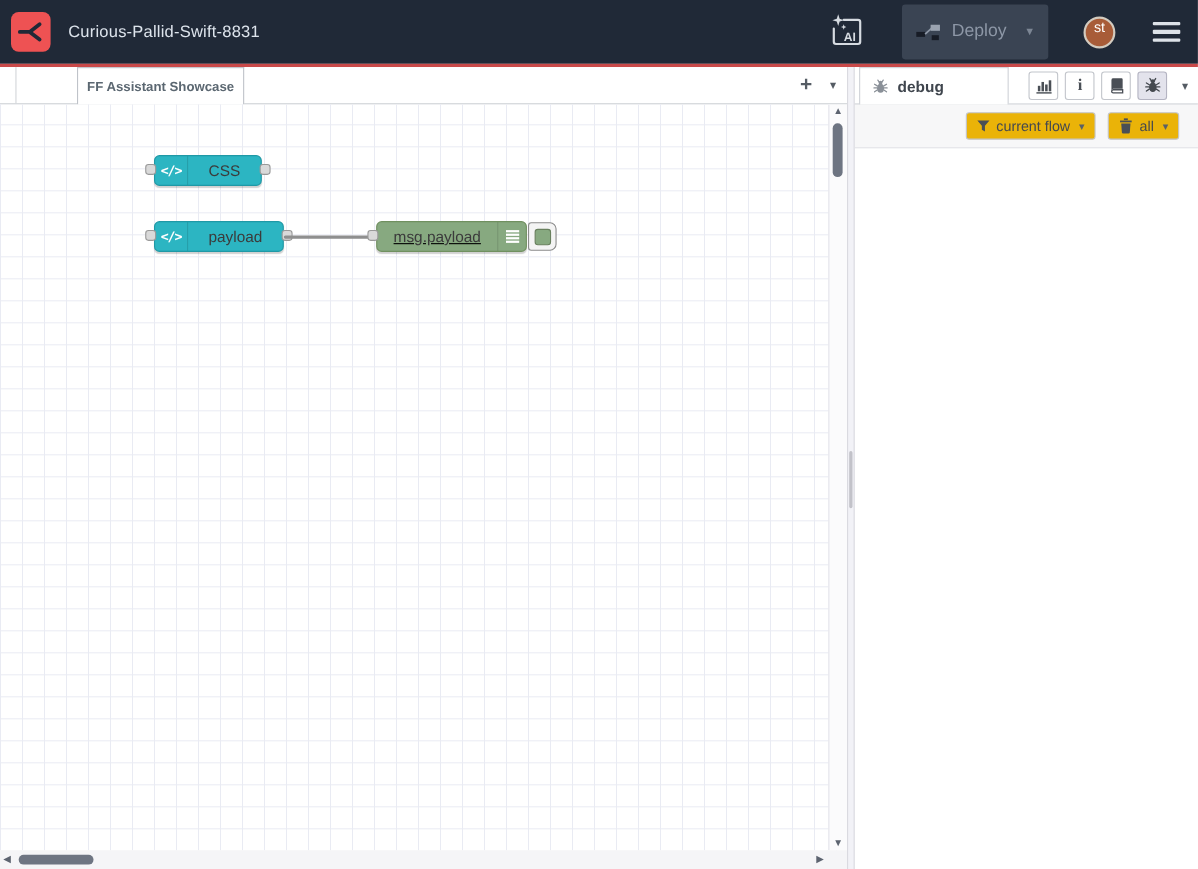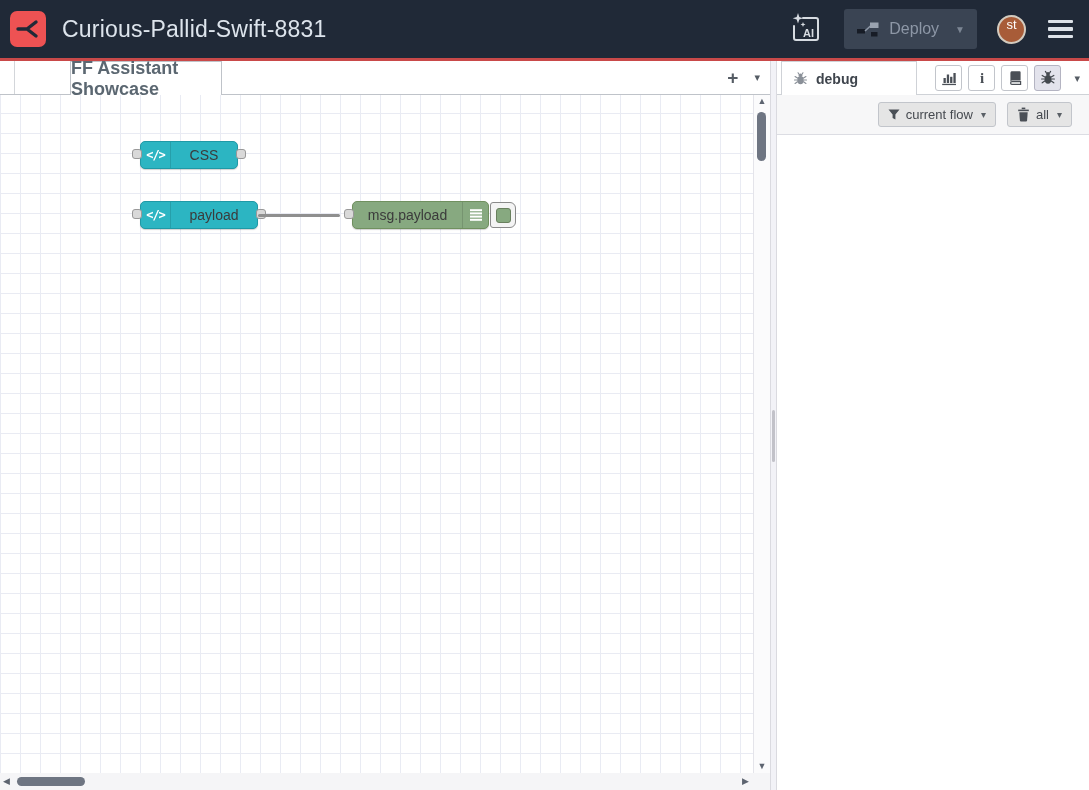--- a/index.html
+++ b/index.html
@@ -1,57 +1,57 @@
 <!DOCTYPE html>
 <html><head>
 <meta charset="utf-8">
 <style>
   * { margin:0; padding:0; box-sizing:border-box; }
   html,body { width:1089px; height:790px; overflow:hidden; font-family:"Liberation Sans", sans-serif; background:#fff; }
 
   
   .header { height:58px; background:#202937; display:flex; align-items:center; padding:0 14px 0 10px; }
   .logo { width:36px; height:36px; border-radius:7px; background:#ee5253; display:flex; align-items:center; justify-content:center; flex:0 0 auto; }
-  .app-title { margin-left:16px; font-size:23px; color:#dde4ec; letter-spacing:.2px; }
-  .header-right { margin-left:auto; display:flex; align-items:center; gap:20px; }
+  .app-title { margin-left:16px; font-size:15px; color:#dde4ec; letter-spacing:.2px; }
+  .header-right { margin-left:auto; display:flex; align-items:center; gap:32px; }
   .ai-btn { width:36px; height:40px; display:flex; align-items:center; justify-content:center; cursor:pointer; }
-  .deploy-btn { height:40px; background:#3a4453; border-radius:3px; display:flex; align-items:center; padding:0 12px; gap:10px; cursor:default; }
+  .deploy-btn { height:50px; background:#3a4453; border-radius:3px; display:flex; align-items:center; padding:0 12px; gap:10px; cursor:default; }
   .deploy-label { color:#8d97a6; font-size:16px; }
   .deploy-caret { color:#7c8694; font-size:10px; margin-left:6px; }
   .avatar { width:29px; height:29px; border-radius:50%; background:#a85c38; border:2px solid #d3cbbf; color:#ffffff; font-size:13px; display:flex; align-items:flex-start; justify-content:center; }
   .hamburger { display:flex; flex-direction:column; gap:4px; cursor:pointer; padding:4px 2px; }
   .hamburger span { width:25px; height:3.5px; background:#dde2e8; border-radius:1px; }
   .red-line { height:3px; background:#c94949; }
 
   
   .main { display:flex; height:729px; }
   .workspace { width:770px; display:flex; flex-direction:column; position:relative; }
 
   
   .tabbar { height:34px; background:#fff; border-bottom:1px solid #bfc3c9; position:relative; flex:0 0 auto; }
   .tabbar-divider { position:absolute; left:14px; top:0; bottom:0; width:1px; background:#d3d6da; }
-  .flow-tab { position:absolute; left:70px; top:0; width:152px; height:34px; background:#fff; border:1px solid #bfc3c9; border-bottom:none; display:flex; align-items:center; justify-content:center; font-size:18px; font-weight:bold; color:#5b6771; cursor:pointer; }
+  .flow-tab { position:absolute; left:70px; top:0; width:152px; height:34px; background:#fff; border:1px solid #bfc3c9; border-bottom:none; display:flex; align-items:center; justify-content:center; font-size:12px; font-weight:bold; color:#5b6771; cursor:pointer; }
   .tabbar-actions { position:absolute; right:10px; top:0; height:33px; display:flex; align-items:center; gap:16px; }
   .add-tab-btn { font-size:19px; font-weight:bold; color:#555c64; line-height:1; cursor:pointer; }
   .tab-list-caret { font-size:11px; color:#555c64; cursor:pointer; }
 
   
   .canvas { flex:1; position:relative; overflow:hidden; background:#fff;
     background-image: linear-gradient(to right,#e9ebf3 1px,transparent 1px), linear-gradient(to bottom,#e9ebf3 1px,transparent 1px);
     background-size:20px 20px; background-position:0 18px; }
   .node { position:absolute; height:28px; border:1px solid; border-radius:5px; display:flex; align-items:center; box-shadow:0 1px 1px rgba(0,0,0,.18); cursor:pointer; }
   .node-teal { background:#2cb5c2; border-color:#1f99a6; }
   .node-green { background:#87a980; border-color:#70905f; }
   .node-iconbox { width:30px; align-self:stretch; display:flex; align-items:center; justify-content:center; border-right:1px solid rgba(0,0,0,.12); }
   .code-glyph { color:#fff; font-family:"DejaVu Sans Mono", monospace; font-size:12px; font-weight:bold; letter-spacing:-1px; }
   .node-label { flex:1; text-align:center; font-size:14px; color:#3b3b3b; padding:0 6px; white-space:nowrap; }
   .node-label.italic { }
   .node-css { left:140px; top:46px; width:98px; }
   .node-template { left:140px; top:106px; width:118px; }
-  .node-debug { left:352px; top:106px; width:137px; }
+  .node-debug { left:342px; top:106px; width:137px;text-decoration:underline; }
   .debug-iconbox { width:26px; align-self:stretch; display:flex; align-items:center; justify-content:center; border-left:1px solid rgba(0,0,0,.12); }
   .port { position:absolute; width:10px; height:10px; background:#d9d9d9; border:1px solid #999; border-radius:3px; top:50%; margin-top:-6px; cursor:crosshair; }
   .port-left { left:-9px; } .port-right { right:-9px; }
   .debug-toggle { position:absolute; right:-28px; top:0px; width:26px; height:26px; background:#f4f4f4; border:1px solid #8a8a8a; border-radius:3px 6px 6px 3px; display:flex; align-items:center; justify-content:center; cursor:pointer; }
   .debug-toggle-inner { width:15px; height:15px; background:#87a980; border:1px solid #69805e; border-radius:3px; }
   .wire { position:absolute; left:258px; top:119px; width:82px; height:3px; background:#8f8f8f; border-radius:2px; }
 
   
   .vscroll { position:absolute; right:0; top:0; bottom:0; width:17px; background:#fbfbfc; border-left:1px solid #e4e4ea; }
   .vscroll .arrow-up { position:absolute; top:1px; left:0; right:0; text-align:center; font-size:9px; color:#5d6470; cursor:pointer; }
@@ -69,21 +69,21 @@
   
   .sidebar { flex:1; display:flex; flex-direction:column; background:#fff; }
   .sidebar-tabs { height:34px; position:relative; border-bottom:1px solid #cfd2d7; flex:0 0 auto; }
   .debug-tab { position:absolute; left:4px; top:0; width:136px; height:34px; background:#fff; border:1px solid #cfd2d7; border-bottom:none; display:flex; align-items:center; padding-left:11px; gap:8px; font-size:14px; font-weight:bold; color:#3f454d; z-index:2; cursor:pointer; }
   .sidebar-toolbar { position:absolute; right:9px; top:4px; display:flex; align-items:center; gap:6px; }
   .icon-btn { width:27px; height:26px; background:#fff; border:1px solid #c2c5cb; border-radius:3px; display:flex; align-items:center; justify-content:center; cursor:pointer; }
   .icon-btn.active { background:#e3e3ec; border-color:#b4b4c2; }
   .sidebar-caret { font-size:11px; color:#555c64; margin-left:7px; cursor:pointer; }
   .info-i { font-family:"Liberation Serif", serif; font-weight:bold; font-size:15px; color:#4a4f56; line-height:1; }
   .sidebar-filterbar { height:40px; background:#f7f7f8; border-bottom:1px solid #dcdde3; display:flex; align-items:center; justify-content:flex-end; gap:11px; padding-right:17px; flex:0 0 auto; }
-  .filter-btn { height:25px; background:#e5e5e5; border:1px solid #c2c5cb; border-radius:3px; display:flex; align-items:center; gap:6px; padding:0 9px; font-size:13px; color:#45494f; cursor:pointer; }
+  .filter-btn { height:25px; background:#eab308; border:1px solid #c2c5cb; border-radius:3px; display:flex; align-items:center; gap:6px; padding:0 9px; font-size:13px; color:#45494f; cursor:pointer; }
   .filter-caret { font-size:10px; color:#5a6066; margin-left:2px; }
   .sidebar-content { flex:1; background:#fff; }
 </style>
 </head>
 <body>
 
 <div class="header">
   <div class="logo">
     <svg width="24" height="24" viewBox="0 0 24 24" fill="none">
       <path d="M2 12 H11 M11 12 L20 5 M11 12 L20 19" stroke="#202937" stroke-width="3.4" stroke-linecap="round" stroke-linejoin="round"></path>

